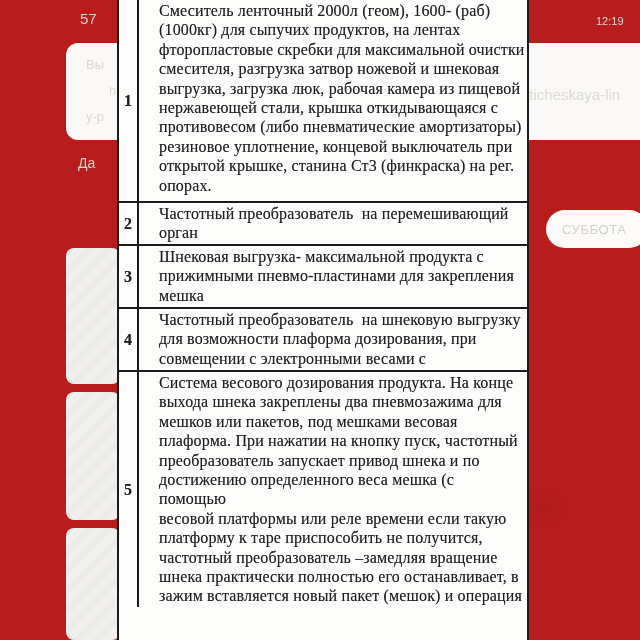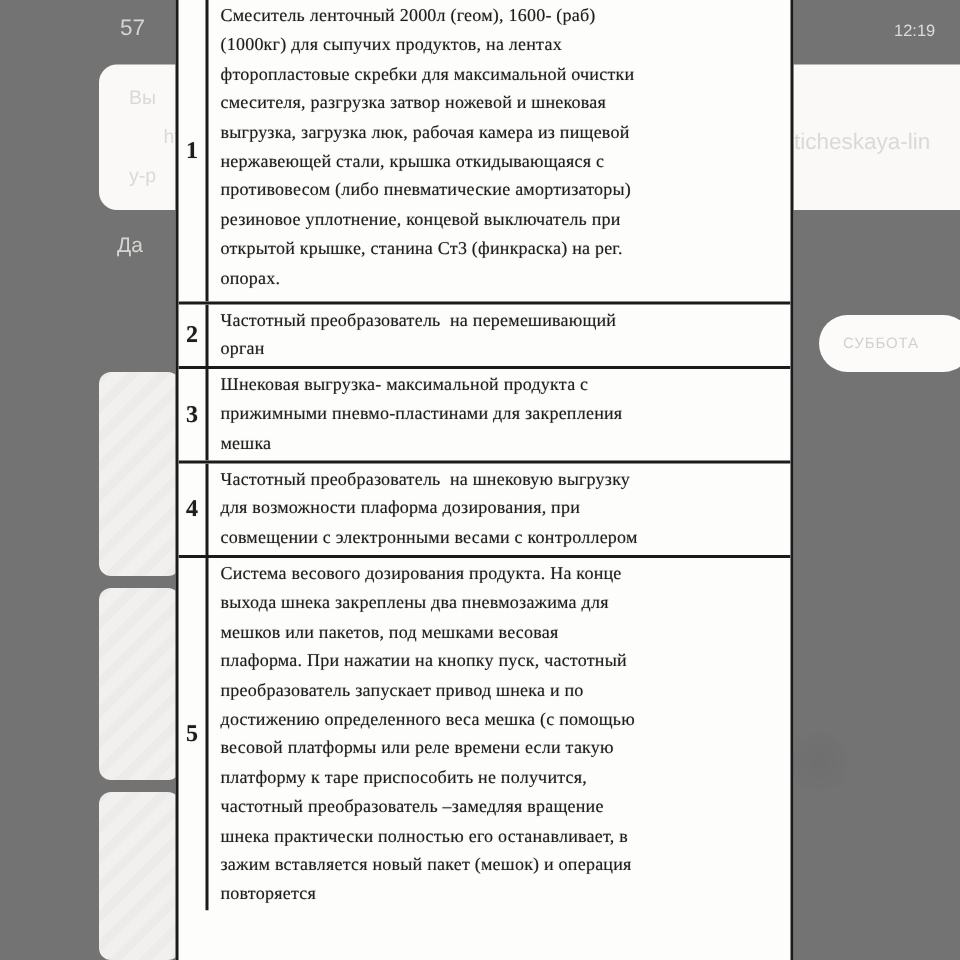--- a/index.html
+++ b/index.html
@@ -1,19 +1,19 @@
 <!DOCTYPE html>
 <html><head>
 <meta charset="utf-8">
 <style>
   html,body{margin:0;padding:0;}
   .screen{
     position:relative;
     width:640px;height:640px;
-    background:#737373;
+    background:#b91c1c;
     overflow:hidden;
     font-family:"Liberation Sans",sans-serif;
   }
   
   .faint{position:absolute;color:#d9d7d4;}
   .t57{left:80px;top:10px;font-size:15px;color:#d6d4d1;}
   .t1219{left:596px;top:15px;font-size:11px;color:#dedcda;}
   .bubble{
     position:absolute;left:66px;top:43px;width:586px;height:97px;
     background:#faf9f7;border-radius:12px;
@@ -30,21 +30,21 @@
   }
   .thumb1{top:248px;height:136px;}
   .thumb2{top:392px;height:128px;}
   .thumb3{top:528px;height:112px;}
   .pill{
     position:absolute;left:546px;top:210px;width:102px;height:38px;
     background:#fcfbf9;border-radius:19px;
     display:flex;align-items:center;justify-content:flex-start;
     padding-left:16px;box-sizing:border-box;
   }
-  .pill span{font-size:10px;letter-spacing:0.6px;color:#d2d0cd;text-align:right;}
+  .pill span{font-size:13px;letter-spacing:0.6px;color:#d2d0cd;text-align:right;}
   .swirl{
     position:absolute;left:524px;top:486px;width:44px;height:44px;border-radius:50%;
     background:radial-gradient(circle at 50% 50%,rgba(0,0,0,0.04),rgba(0,0,0,0.015) 55%,rgba(0,0,0,0) 72%);
   }
   
   .photo{
     position:absolute;left:117px;top:0;width:412px;height:640px;
     box-sizing:border-box;
     background:#fdfdfc;
     border-left:2.5px solid #1b1b1b;
@@ -60,23 +60,23 @@
   .row:last-child{border-bottom:none;}
   .num{
     width:20px;flex:0 0 20px;box-sizing:border-box;
     border-right:2px solid #1b1b1b;
     display:flex;align-items:center;justify-content:center;
     font-weight:bold;font-size:16px;color:#1e1e1e;
     text-shadow:0 0 0.6px rgba(30,30,30,0.5);
   }
   .txt{
     flex:1;
-    font-size:12px;line-height:19.4px;letter-spacing:0.15px;
+    font-size:16px;line-height:19.4px;letter-spacing:0.15px;
     color:#1e1e1e;
-    padding:1px 2px 0 8px;
+    padding:1px 2px 0 20px;
     white-space:pre-wrap;
     text-shadow:0 0 0.6px rgba(30,30,30,0.5);
   }
   .r6 .txt{padding-top:2px;}
 </style>
 </head>
 <body>
 
 <div class="screen">
 

